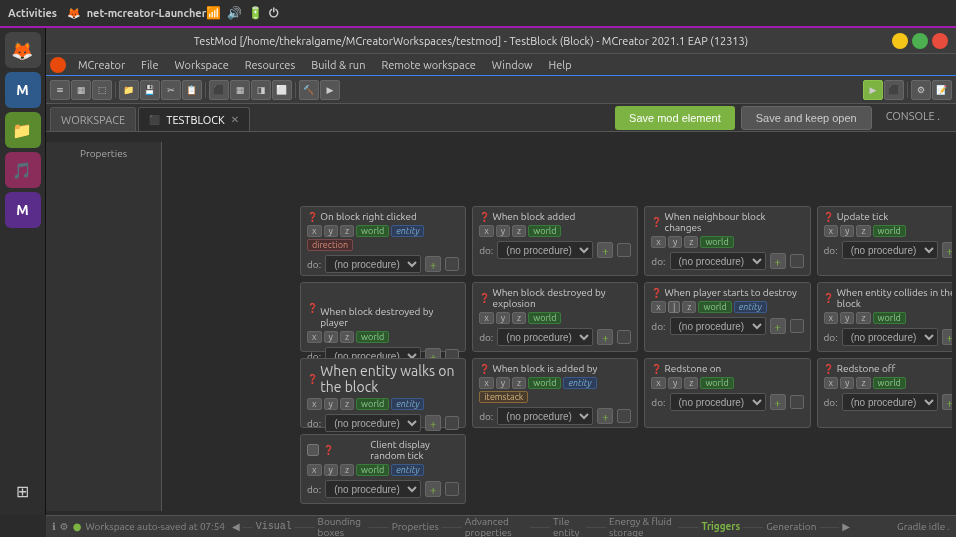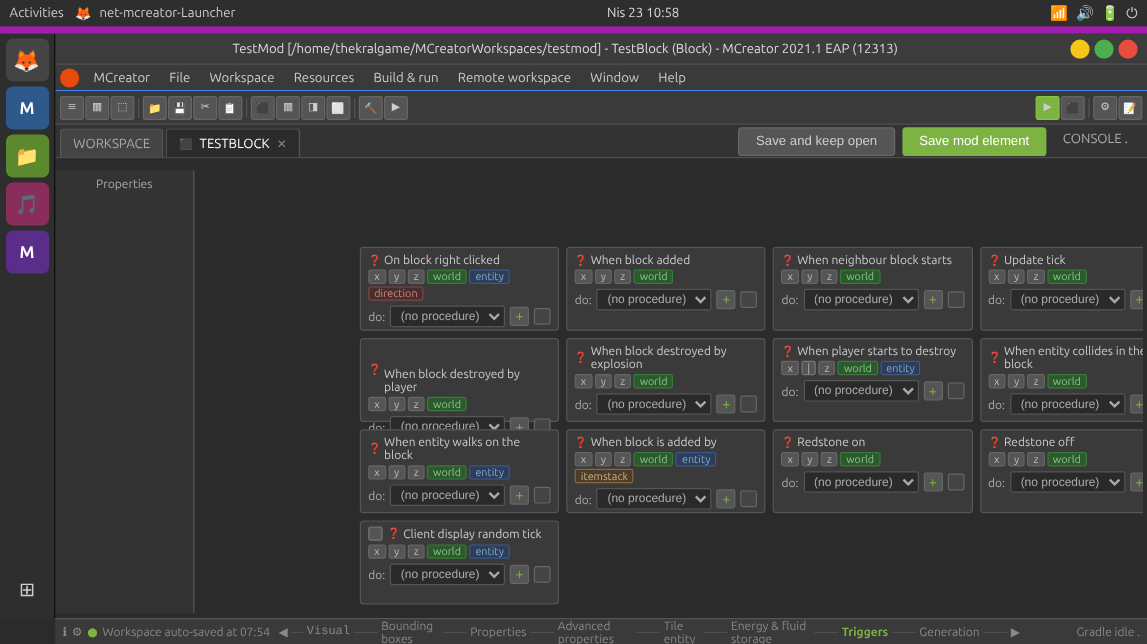--- a/index.html
+++ b/index.html
@@ -155,21 +155,21 @@
     }
     .param-tag {
       background: #555;
       border: 1px solid #666;
       border-radius: 2px;
       padding: 0 4px;
       font-size: 9px;
       color: #bbb;
     }
     .param-tag.world { background: #2d5a2d; border-color: #3a7a3a; color: #8bc88b; }
-    .param-tag.entity { background: #2d3d5a; border-color: #3a5a8a; color: #7aadcf; }
+    .param-tag.entity { background: #2d3d5a; border-color: #3a5a8a; color: #7aadcf; font-style: italic; }
     .param-tag.direction { background: #4a2d2d; border-color: #7a4a4a; color: #cf8a7a; }
     .param-tag.itemstack { background: #4a3d2d; border-color: #8a6a3a; color: #cfb07a; }
 
     .event-do-row {
       display: flex;
       align-items: center;
       gap: 4px;
     }
     .do-label {
       font-size: 10px;
@@ -290,25 +290,24 @@
       align-items: center;
       justify-content: center;
       cursor: pointer;
       font-size: 18px;
       margin-bottom: 2px;
     }
   </style>
 </head>
 <body>
 
-<div id="appbar" style="position:absolute;top:0;left:0;right:0;height:28px;background:#2e2e2e;display:flex;align-items:center;padding:0 8px;border-bottom:6px solid #a21caf;z-index:100;">
+<div id="appbar" style="position:absolute;top:0;left:0;right:0;height:28px;background:#2e2e2e;display:flex;align-items:center;padding:0 8px;border-bottom:2px solid #a21caf;z-index:100;font-weight:bold;">
   <span style="font-size:11px;color:#ccc;cursor:pointer;margin-right:10px;">Activities</span>
   <span style="font-size:11px;color:#ccc;margin-right:6px;">🦊</span>
   <span style="font-size:11px;color:#ccc;">net-mcreator-Launcher</span>
-  <span style="flex:1;text-align:center;font-size:11px;color:#ddd;">Nis 23  10:58</span>
   <div style="display:flex;align-items:center;gap:6px;">
     <span style="font-size:12px;color:#ccc;">📶</span>
     <span style="font-size:12px;color:#ccc;">🔊</span>
     <span style="font-size:12px;color:#ccc;">🔋</span>
     <span style="font-size:12px;color:#ccc;">⏻</span>
   </div>
 </div>
 
 <div id="dock" style="position:absolute;left:0;top:28px;width:46px;bottom:22px;background:#2e2e2e;border-right:1px solid #111;display:flex;flex-direction:column;align-items:center;padding-top:4px;gap:2px;z-index:50;">
   <div class="dock-icon" style="background:#444;border-radius:6px;">🦊</div>
@@ -383,22 +382,22 @@
       <div class="tab">
         <span>WORKSPACE</span>
       </div>
       <div class="tab active" style="margin-left:2px;">
         <span style="font-size:9px;color:#aaa;">⬛</span>
         <span>TESTBLOCK</span>
         <span class="tab-close">✕</span>
       </div>
     </div>
     <div style="position:absolute;right:8px;top:2px;display:flex;gap:6px;">
+      <button class="action-btn btn-save-mod">Save mod element</button>
       <button class="action-btn btn-save-keep">Save and keep open</button>
-      <button class="action-btn btn-save-mod">Save mod element</button>
       <span style="padding:4px 8px;font-size:11px;color:#aaa;cursor:pointer;">CONSOLE .</span>
     </div>
   </div>
 
   <div style="flex:1;overflow:hidden;position:relative;background:#2b2b2b;">
 
     <div id="events-grid-container" style="position:absolute;top:10px;left:120px;right:4px;bottom:4px;overflow-y:auto;">
       <div id="events-grid" style="display:grid;grid-template-columns:repeat(4,1fr);gap:6px;padding:4px;">
 
         <div class="event-panel">
@@ -437,21 +436,21 @@
             <span class="do-label">do:</span>
             <select class="do-select"><option>(no procedure)</option></select>
             <div class="do-plus">+</div>
             <div class="do-check"></div>
           </div>
         </div>
 
         <div class="event-panel">
           <div class="event-title">
             <span class="event-title-icon">❓</span>
-            <span style="font-size:10px;color:#ccc;">When neighbour block starts</span>
+            <span style="font-size:10px;color:#ccc;">When neighbour block changes</span>
           </div>
           <div class="event-params">
             <span class="param-tag xyz">x</span>
             <span class="param-tag xyz">y</span>
             <span class="param-tag xyz">z</span>
             <span class="param-tag world">world</span>
           </div>
           <div class="event-do-row">
             <span class="do-label">do:</span>
             <select class="do-select"><option>(no procedure)</option></select>
@@ -552,21 +551,21 @@
             <span class="do-label">do:</span>
             <select class="do-select"><option>(no procedure)</option></select>
             <div class="do-plus">+</div>
 
           </div>
         </div>
 
         <div class="event-panel">
           <div class="event-title">
             <span class="event-title-icon">❓</span>
-            <span style="font-size:10px;color:#ccc;">When entity walks on the block</span>
+            <span style="font-size:14px;color:#ccc;">When entity walks on the block</span>
           </div>
           <div class="event-params">
             <span class="param-tag xyz">x</span>
             <span class="param-tag xyz">y</span>
             <span class="param-tag xyz">z</span>
             <span class="param-tag world">world</span>
             <span class="param-tag entity">entity</span>
           </div>
           <div class="event-do-row">
             <span class="do-label">do:</span>
@@ -632,21 +631,21 @@
             <select class="do-select"><option>(no procedure)</option></select>
             <div class="do-plus">+</div>
 
           </div>
         </div>
 
         <div class="event-panel">
           <div class="event-title">
             <div class="panel-checkbox"></div>
             <span class="event-title-icon">❓</span>
-            <span style="font-size:10px;color:#ccc;">Client display random tick</span>
+            <span style="font-size:10px;color:#ccc;margin-left:34px;">Client display random tick</span>
           </div>
           <div class="event-params">
             <span class="param-tag xyz">x</span>
             <span class="param-tag xyz">y</span>
             <span class="param-tag xyz">z</span>
             <span class="param-tag world">world</span>
             <span class="param-tag entity">entity</span>
           </div>
           <div class="event-do-row">
             <span class="do-label">do:</span>

